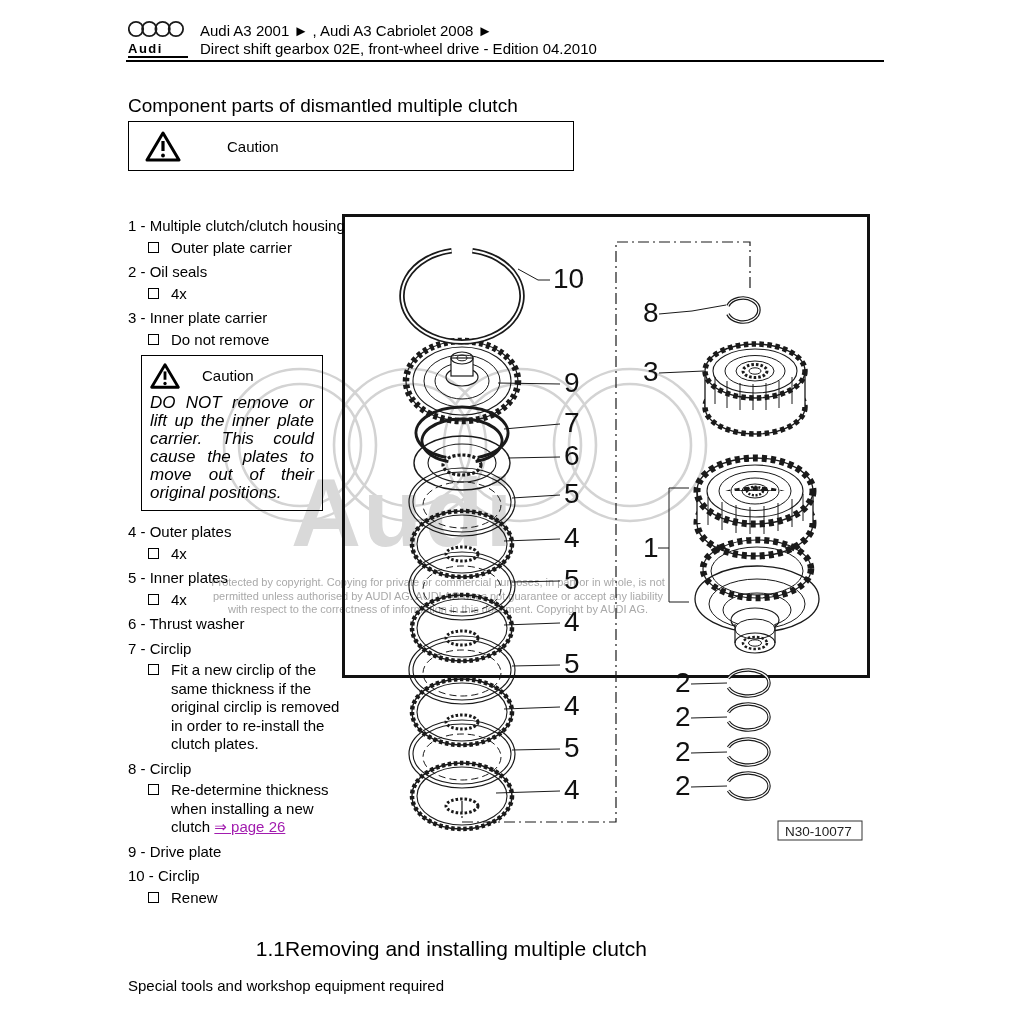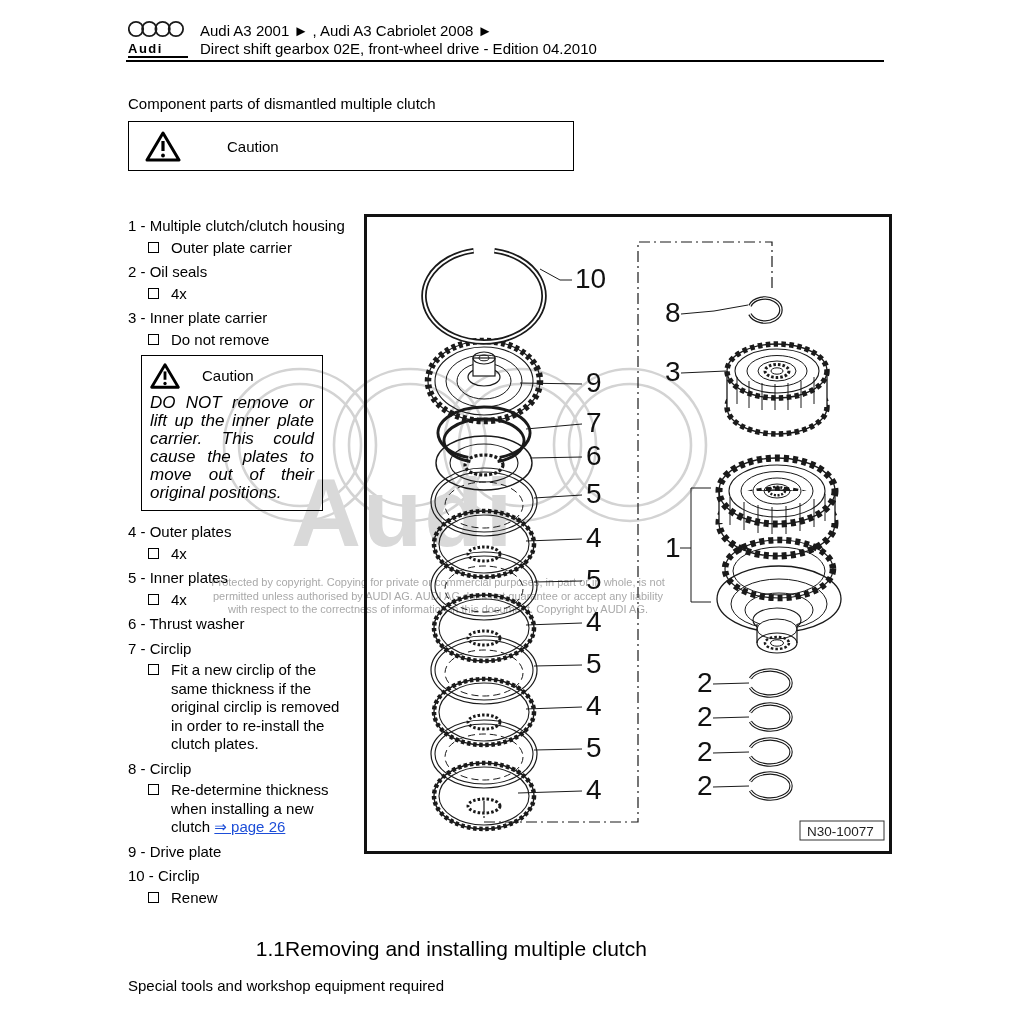--- a/index.html
+++ b/index.html
@@ -21,49 +21,49 @@
     font-size:11px; line-height:13.5px; color:#a9a9a9;
   }
 
   
   .header { left:128px; top:20px; z-index:2; display:flex; gap:12px; }
   .logo { width:60px; border-bottom:2.5px solid #000; padding-bottom:1px; }
   .logo-word { font-weight:bold; font-size:13px; letter-spacing:1.5px; line-height:12px; }
   .header-lines { font-size:15px; line-height:17.5px; padding-top:2px; }
   .page-rule { left:126px; top:60px; width:758px; height:2px; background:#000; z-index:2; }
 
-  .page-title { left:128px; top:95px; font-size:15px; z-index:2;text-align:center; }
+  .page-title { left:128px; top:95px; font-size:19px; z-index:2;text-align:center; }
 
   
   .caution-banner {
     left:128px; top:121px; width:444px; height:48px; border:1.6px solid #000;
     display:flex; align-items:center; z-index:2; background:transparent;
   }
   .caution-banner .tri { margin-left:16px; }
   .caution-banner .cap { margin-left:46px; font-size:15px; }
 
   
   .plist { left:128px; top:217px; width:225px; font-size:15px; line-height:18.5px; z-index:2; }
   .pitem { margin-bottom:6px; }
   .psub { display:flex; gap:12px; margin:3px 0 6px 20px; }
   .cb { width:9px; height:9px; border:1.7px solid #000; flex:none; margin-top:3px; background:transparent; }
   .psub-text { line-height:18.5px; }
-  .page-link { color:#1d4ed8; text-decoration:underline; cursor:pointer; }
+  .page-link { color:#a21caf; text-decoration:underline; cursor:pointer; }
 
   .inner-caution {
     border:1.7px solid #000; width:182px; margin:6px 0 12px 13px;
     padding:6px 8px 8px 8px; box-sizing:border-box; background:transparent;
   }
   .inner-caution-head { display:flex; align-items:center; gap:22px; margin-bottom:4px; }
   .inner-caution-head .cap { font-size:15px; }
   .inner-caution-body { font-style:italic; font-size:17px; line-height:18px; text-align:justify; }
 
   
   .diagram {
-    left:364px; top:214px; width:528px; height:640px;
+    left:342px; top:214px; width:528px; height:464px;
     border:3px solid #111; box-sizing:border-box; z-index:1; background:transparent;
   }
   .diagram svg { display:block; }
   .dline { stroke:#1a1a1a; fill:none; }
   .callout { font-size:28px; fill:#111; }
   .figid { font-size:13.5px; fill:#222; }
 
   
   .section-head { left:128px; top:937px; display:flex; font-size:21px; z-index:2; }
   .section-num { width:157px;text-align:right; }

